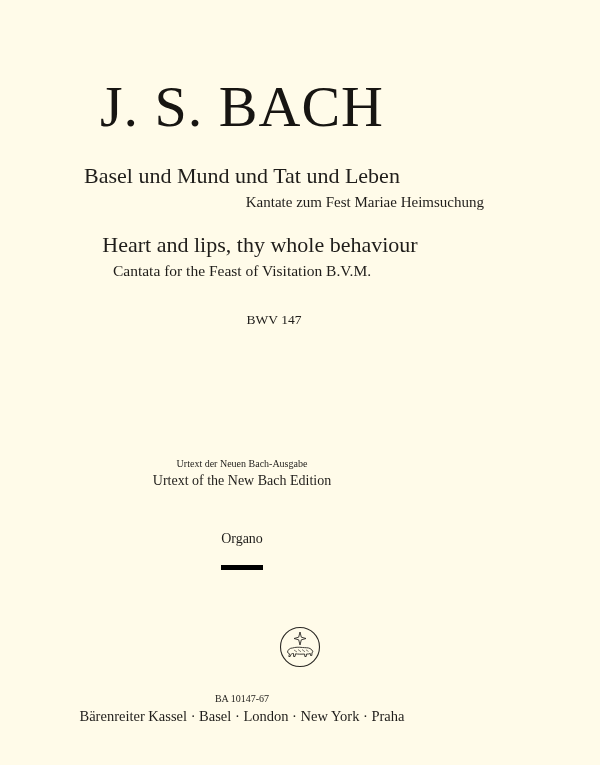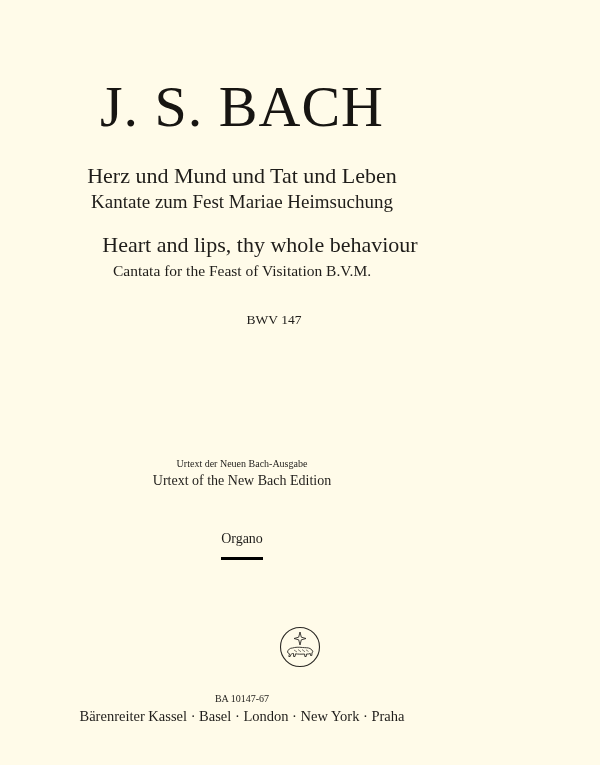--- a/index.html
+++ b/index.html
@@ -29,22 +29,23 @@
       letter-spacing: 1px;
       color: #171512;
     }
     .title-de {
       top: 163px;
       font-size: 22px;
       line-height: 26px;
     }
     .subtitle-de {
       top: 193px;
-      font-size: 19px;
+      font-size: 15px;
       line-height: 18px;
+      text-align: right;
     }
     .title-en {
       top: 232px;
       font-size: 22px;
       line-height: 26px;
       margin-left: 18px;
     }
     .subtitle-en {
       top: 262px;
       font-size: 15.5px;
@@ -66,22 +67,22 @@
       font-size: 14px;
       line-height: 17px;
     }
     .instrument-wrap {
       top: 530px;
       font-size: 14px;
       line-height: 17px;
     }
     .instrument {
       display: inline-block;
-      border-bottom: 3px solid #000000;
-      padding-bottom: 10px;
+      border-bottom: 5px solid #000000;
+      padding-bottom: 18px;
     }
     .logo {
       position: absolute;
       left: 279px;
       top: 626px;
       width: 42px;
       height: 42px;
     }
     .publisher {
       top: 708px;
@@ -93,21 +94,21 @@
       font-size: 10px;
       line-height: 12px;
     }
   </style>
 </head>
 <body>
 
 <div>
   <div class="c composer">J. S. BACH</div>
 
-  <div class="c title-de">Herz und Mund und Tat und Leben</div>
+  <div class="c title-de">Basel und Mund und Tat und Leben</div>
   <div class="c subtitle-de">Kantate zum Fest Mariae Heimsuchung</div>
 
   <div class="c title-en">Heart and lips, thy whole behaviour</div>
   <div class="c subtitle-en">Cantata for the Feast of Visitation B.V.M.</div>
 
   <div class="c catalog">BWV 147</div>
 
   <div class="c urtext-de">Urtext der Neuen Bach-Ausgabe</div>
   <div class="c urtext-en">Urtext of the New Bach Edition</div>
 

